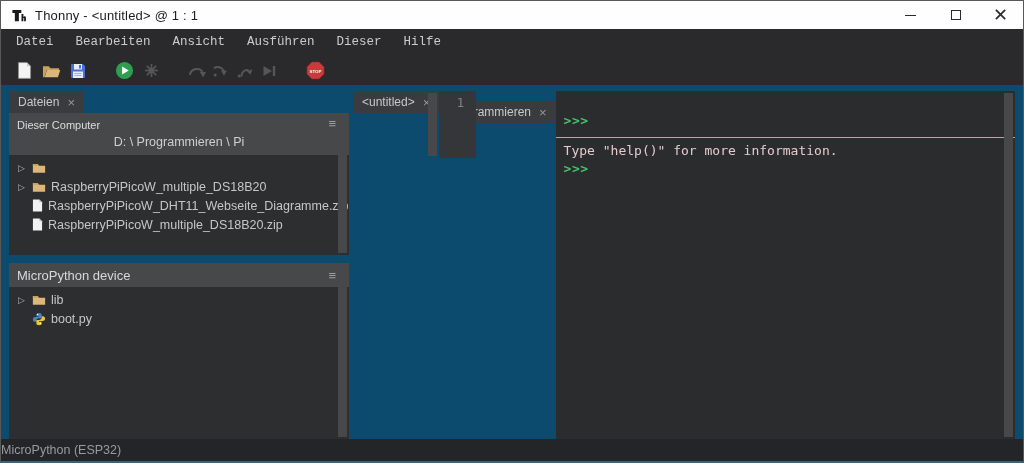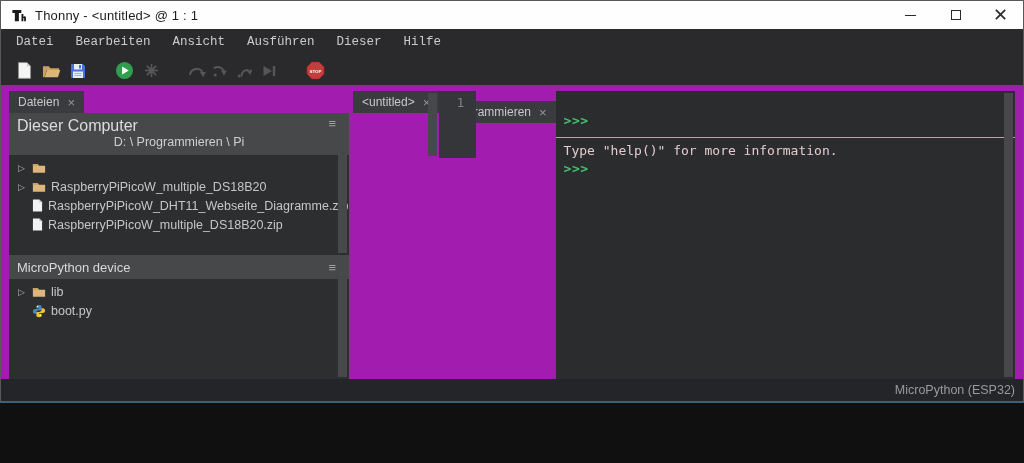--- a/index.html
+++ b/index.html
@@ -1,18 +1,18 @@
 <!DOCTYPE html>
 <html><head>
 <meta charset="utf-8">
 <style>
   * { margin:0; padding:0; box-sizing:border-box; }
   body { background:#101010; font-family:"Liberation Sans", sans-serif; }
   .window{
-    width:1024px; height:403px; display:flex; flex-direction:column;
+    width:1024px; height:463px; display:flex; flex-direction:column;
     border:1px solid #585858; border-bottom:2px solid #3f6173;
     background:#222326; overflow:hidden;
   }
   
   .titlebar{ height:28px; background:#fefefe; display:flex; align-items:center; flex:none; }
   .app-icon{ margin:0 9px 0 10px; display:flex; }
   .title-text{ font-size:13px; color:#1c1c1c; flex:1; letter-spacing:.2px; }
   .win-controls{ display:flex; height:100%; }
   .win-btn{ width:45px; height:100%; display:flex; align-items:center; justify-content:center;
             color:#2b2b2b; font-size:14px; }
@@ -20,58 +20,58 @@
   .maxi-box{ width:10px; height:10px; border:1.2px solid #2b2b2b; display:inline-block; }
   .mini-line{ width:11px; height:0; border-top:1.5px solid #2b2b2b; display:inline-block; }
   
   .menubar{ height:27px; background:#2a2a2c; display:flex; align-items:center; padding-left:4px; flex:none;font-family:Liberation Mono, monospace; }
   .menu-item{ padding:0 11px; font-size:12.5px; color:#cbcbcb; line-height:27px; }
   
   .toolbar{ height:29px; background:#2a2a2c; display:flex; align-items:center; padding-left:11px; flex:none; }
   .tool-btn{ width:24px; height:24px; display:flex; align-items:center; justify-content:center; flex:none; }
   .gap-s{ margin-left:3px; } .gap-l{ margin-left:22px; }
   
-  .main{ flex:1; position:relative; background:#a21caf;text-decoration:underline; }
+  .main{ flex:1; position:relative; background:#0c4a6e;text-decoration:underline; }
   .tab{ background:#3a3b3e; color:#c8c8c8; font-size:12px; height:22px;
         padding:0 9px; display:inline-flex; align-items:center; gap:8px; }
   .tab .close-x{ color:#989898; font-size:13px; line-height:1; }
   
   .left-col{ position:absolute; left:8px; top:6px; width:340px; bottom:0; display:flex; flex-direction:column; }
   .panel{ background:#2d2e30; position:relative; overflow:hidden; }
   .files-panel{ height:142px; }
   .fheader{ background:#47484a; padding:4px 8px 5px; position:relative; }
-  .fheader .t1{ font-size:16px; color:#dcdcdc; line-height:17px; }
+  .fheader .t1{ font-size:11px; color:#dcdcdc; line-height:17px; }
   .fheader .t2{ font-size:12.5px; color:#cfcfcf; line-height:16px;text-align:center; }
   .panel-menu{ position:absolute; right:13px; top:4px; color:#9f9f9f; font-size:13px; line-height:1; }
   .rows{ padding-top:3px; }
   .row{ height:19px; display:flex; align-items:center; padding-left:7px; gap:5px;
         font-size:12.5px; color:#c6c6c6; white-space:nowrap; }
   .expander{ width:11px; color:#b5b5b5; font-size:9px; text-align:center; flex:none; }
   .row .ficon{ display:flex; flex:none; }
   .vscroll{ position:absolute; top:2px; right:2px; bottom:2px; width:9px; background:#47484a; }
-  .device-panel{ flex:1; }
+  .device-panel{ flex:1; margin-top:8px; }
   .dheader{ height:24px; background:#47484a; display:flex; align-items:center; padding:0 8px;
             font-size:13px; color:#d8d8d8; position:relative; }
   .dheader .panel-menu{ top:6px; }
   
   .right-col{ position:absolute; left:352px; right:8px; top:6px; bottom:0; display:flex; flex-direction:row; }
   .editor{ height:67px; background:#2b2c2e; position:relative; flex:none; }
   .gutter{ position:absolute; left:0; top:0; bottom:0; width:37px; background:#35363a;
            color:#7f7f82; font-family:"DejaVu Sans Mono", monospace; font-size:13px;
            text-align:right; padding:4px 12px 0 0; }
   .shell-tabrow{ margin-top:10px; }
   .shell{ flex:1; background:#2b2c2e; position:relative; overflow:hidden;
           font-family:"DejaVu Sans Mono", monospace; font-size:13px; line-height:18px;
           padding:21px 22px 0 8px; }
   .prompt{ color:#41c46f; font-weight:bold; letter-spacing:.5px; }
   .sep-line{ height:1px; background:#bda3a7; margin:7px -22px 4px -8px; }
   .banner{ color:#e5cbce; white-space:nowrap; }
   
   .statusbar{ height:22px; background:#242529; display:flex; align-items:center; flex:none;
-              justify-content:flex-end; padding-right:8px; font-size:12.5px; color:#9a9a9a; }
+              font-size:12.5px; color:#9a9a9a; }
 </style>
 </head>
 <body>
 
 <div class="window">
 
   <div class="titlebar">
     <span class="app-icon">
       <svg width="15" height="15" viewBox="0 0 16 16">
         <path d="M1.5 2h9.5v3.2H8.4V14H4.1V5.2H1.5z" fill="#1a1a1a"></path>

